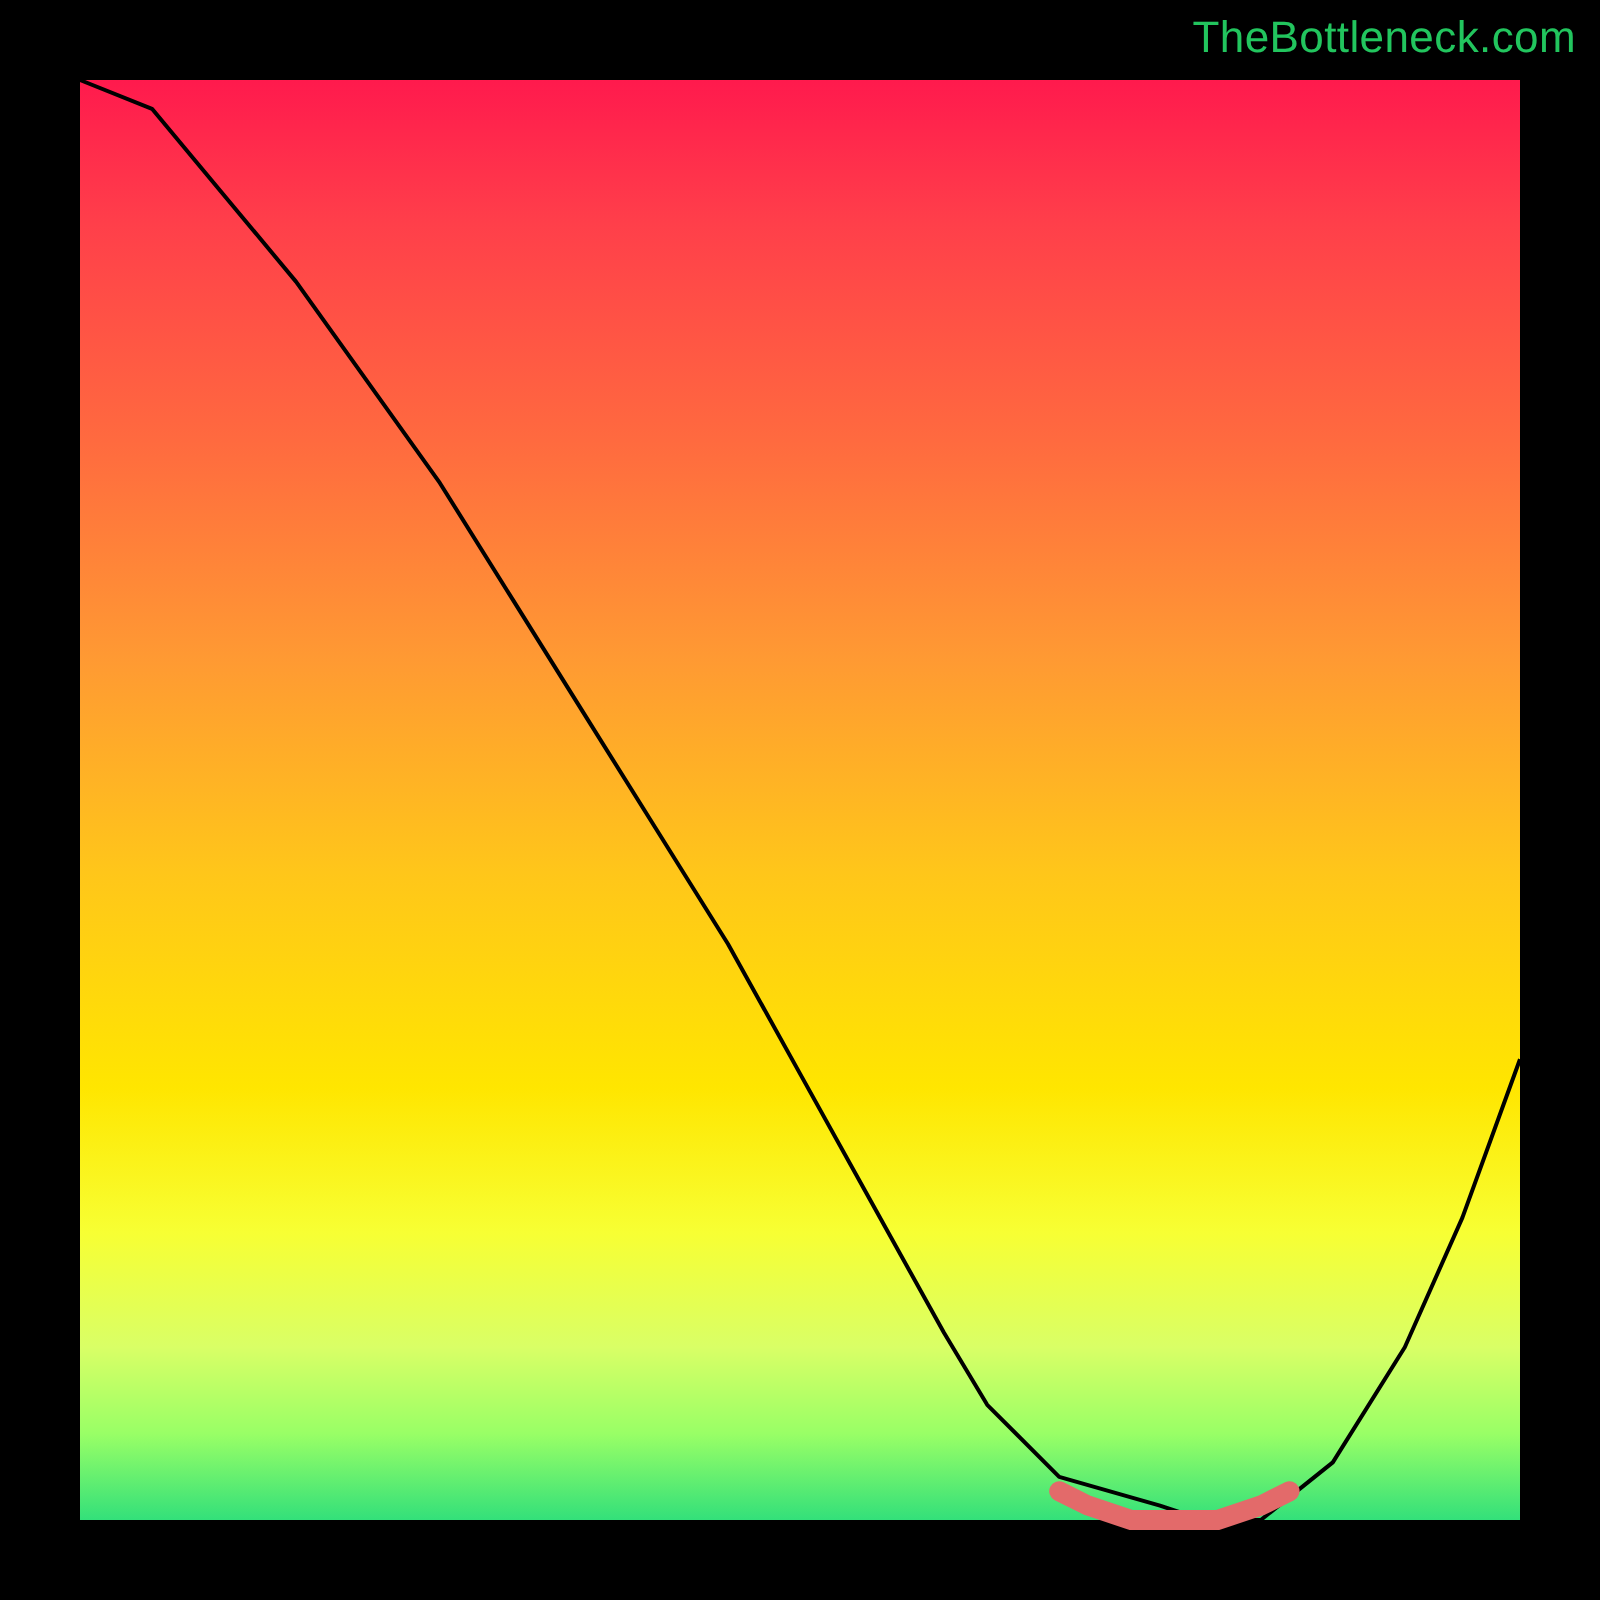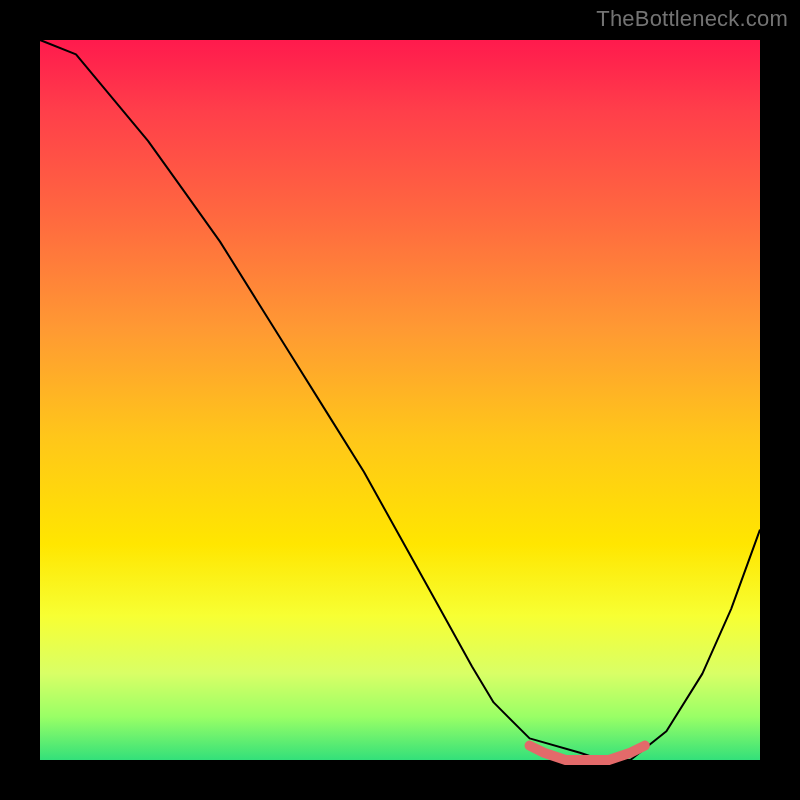--- a/index.html
+++ b/index.html
@@ -33,21 +33,21 @@
       #f7ff33 80%,
       #d9ff66 88%,
       #99ff66 94%,
       #33e07a 100%
     );
   }
   .watermark {
     position: absolute;
     top: 6px;
     right: 12px;
-    color: #737373;
+    color: #22c55e;
     font-size: 22px;
     font-weight: 500;
     letter-spacing: 0.2px;
   }
   svg.curve {
     position: absolute;
     left: 0;
     top: 0;
     width: 720px;
     height: 720px;

